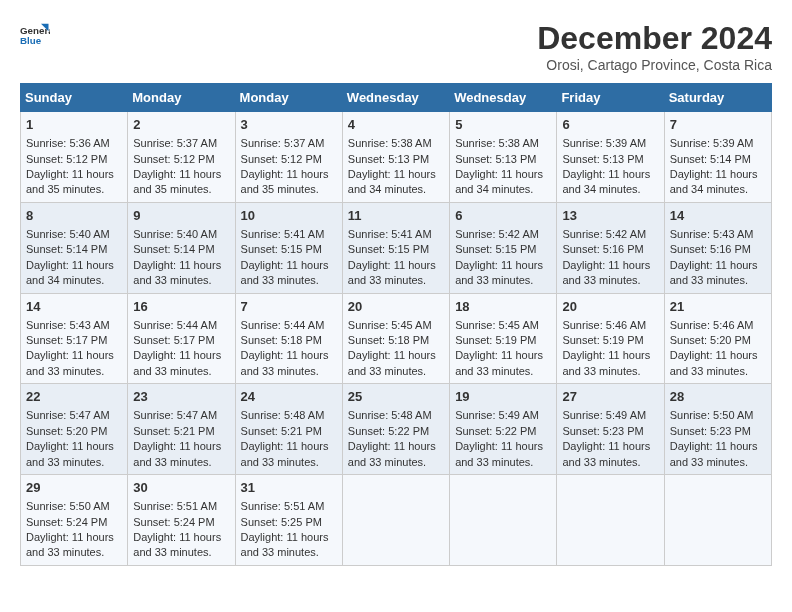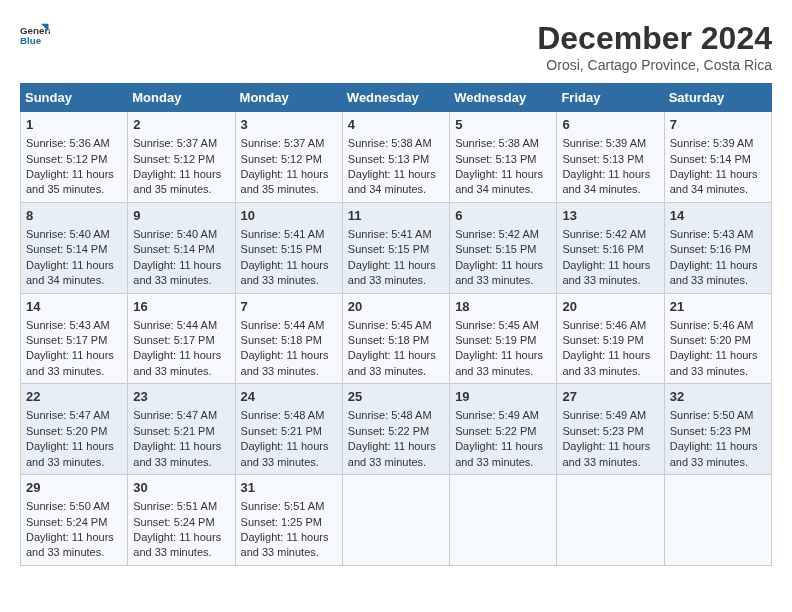--- a/index.html
+++ b/index.html
@@ -131,25 +131,25 @@
         <td><span class="day-number">20</span><span>Sunrise: 5:46 AM</span><br><span>Sunset: 5:19 PM</span><br><span>Daylight: 11 hours and 33 minutes.</span></td>
         <td><span class="day-number">21</span><span>Sunrise: 5:46 AM</span><br><span>Sunset: 5:20 PM</span><br><span>Daylight: 11 hours and 33 minutes.</span></td>
       </tr>
       <tr>
         <td><span class="day-number">22</span><span>Sunrise: 5:47 AM</span><br><span>Sunset: 5:20 PM</span><br><span>Daylight: 11 hours and 33 minutes.</span></td>
         <td><span class="day-number">23</span><span>Sunrise: 5:47 AM</span><br><span>Sunset: 5:21 PM</span><br><span>Daylight: 11 hours and 33 minutes.</span></td>
         <td><span class="day-number">24</span><span>Sunrise: 5:48 AM</span><br><span>Sunset: 5:21 PM</span><br><span>Daylight: 11 hours and 33 minutes.</span></td>
         <td><span class="day-number">25</span><span>Sunrise: 5:48 AM</span><br><span>Sunset: 5:22 PM</span><br><span>Daylight: 11 hours and 33 minutes.</span></td>
         <td><span class="day-number">19</span><span>Sunrise: 5:49 AM</span><br><span>Sunset: 5:22 PM</span><br><span>Daylight: 11 hours and 33 minutes.</span></td>
         <td><span class="day-number">27</span><span>Sunrise: 5:49 AM</span><br><span>Sunset: 5:23 PM</span><br><span>Daylight: 11 hours and 33 minutes.</span></td>
-        <td><span class="day-number">32</span><span>Sunrise: 5:50 AM</span><br><span>Sunset: 5:23 PM</span><br><span>Daylight: 11 hours and 33 minutes.</span></td>
+        <td><span class="day-number">28</span><span>Sunrise: 5:50 AM</span><br><span>Sunset: 5:23 PM</span><br><span>Daylight: 11 hours and 33 minutes.</span></td>
       </tr>
       <tr>
         <td><span class="day-number">29</span><span>Sunrise: 5:50 AM</span><br><span>Sunset: 5:24 PM</span><br><span>Daylight: 11 hours and 33 minutes.</span></td>
         <td><span class="day-number">30</span><span>Sunrise: 5:51 AM</span><br><span>Sunset: 5:24 PM</span><br><span>Daylight: 11 hours and 33 minutes.</span></td>
-        <td><span class="day-number">31</span><span>Sunrise: 5:51 AM</span><br><span>Sunset: 1:25 PM</span><br><span>Daylight: 11 hours and 33 minutes.</span></td>
+        <td><span class="day-number">31</span><span>Sunrise: 5:51 AM</span><br><span>Sunset: 5:25 PM</span><br><span>Daylight: 11 hours and 33 minutes.</span></td>
         <td class="empty-cell">&nbsp;</td>
         <td class="empty-cell">&nbsp;</td>
         <td class="empty-cell">&nbsp;</td>
         <td class="empty-cell">&nbsp;</td>
       </tr>
     </tbody>
 </table>
 
 </body></html>

